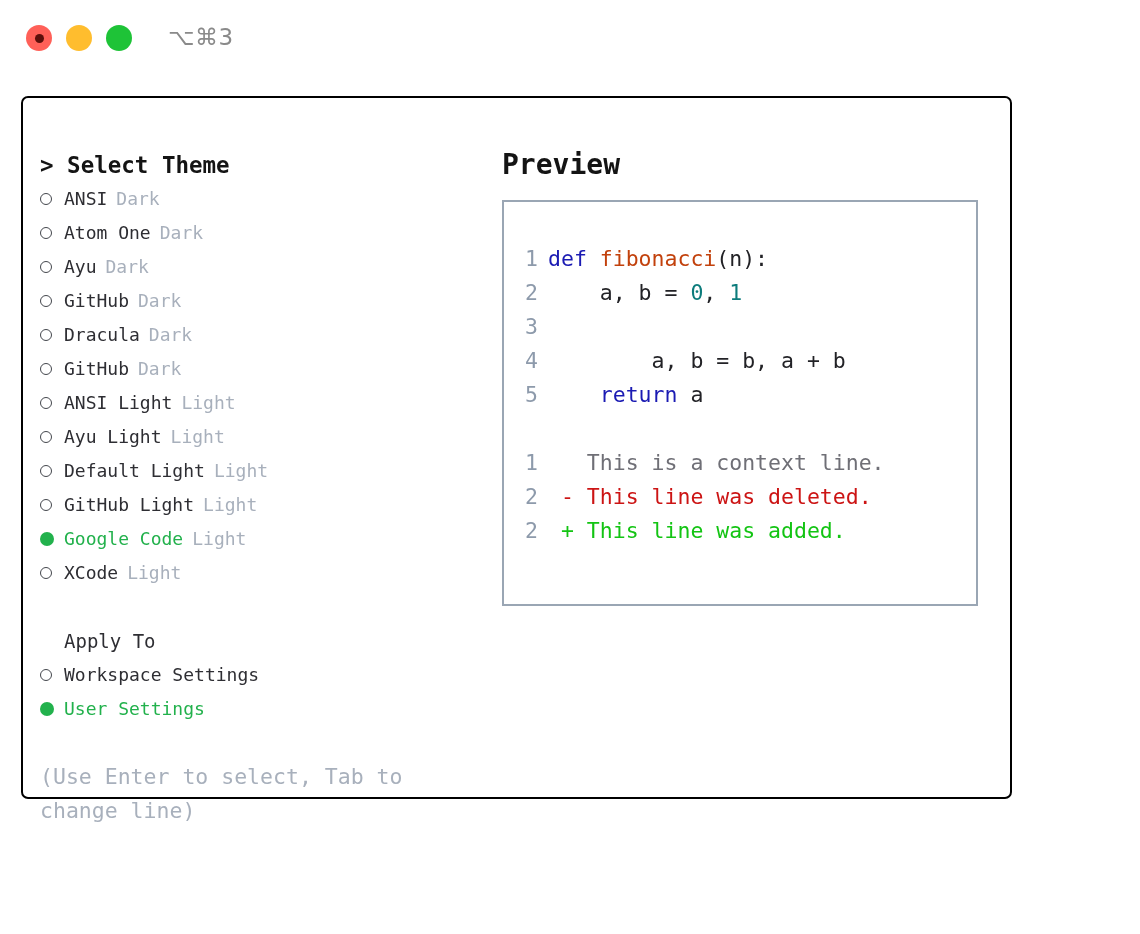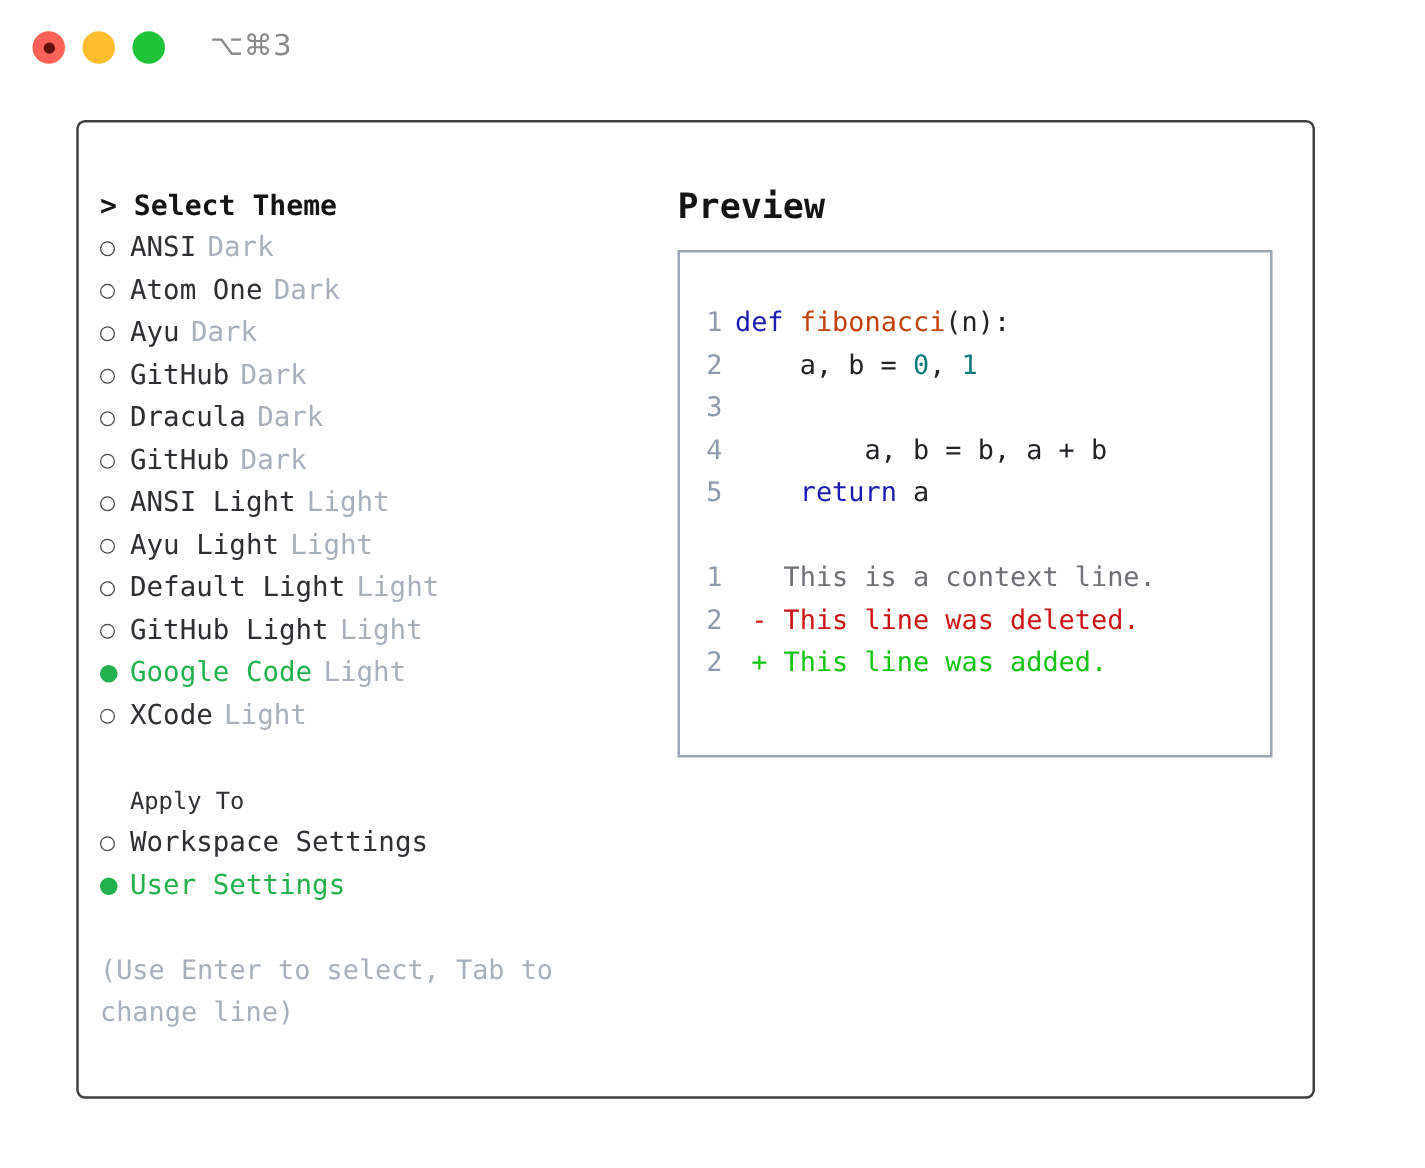--- a/index.html
+++ b/index.html
@@ -68,47 +68,46 @@
     font-family: "DejaVu Sans", "Liberation Sans", sans-serif;
     white-space: pre;
   }
 
   
   #main-panel {
     position: absolute;
     left: 21px;
     top: 96px;
     width: 991px;
-    height: 783px;
-    border: 2px solid #404040;
+    height: 703px;
+    border: 2px solid #000000;
     border-radius: 7px;
     box-sizing: border-box;
     background: #ffffff;
-    margin-left: 40px;
   }
 
   
   #theme-column {
     position: absolute;
     left: 17px;
     top: 50px;
     width: 430px;
   }
   .section-header {
     font-size: 22.5px;
     font-weight: bold;
     color: #141414;
     white-space: pre;
     height: 34px;
     line-height: 34px;
   }
   .opt-row {
     height: 34px;
     line-height: 34px;
-    font-size: 22px;
+    font-size: 18px;
     color: #2e2e33;
     white-space: pre;
     display: flex;
     align-items: center;
   }
   .marker {
     width: 24px;
     min-width: 24px;
     display: inline-flex;
     align-items: center;

